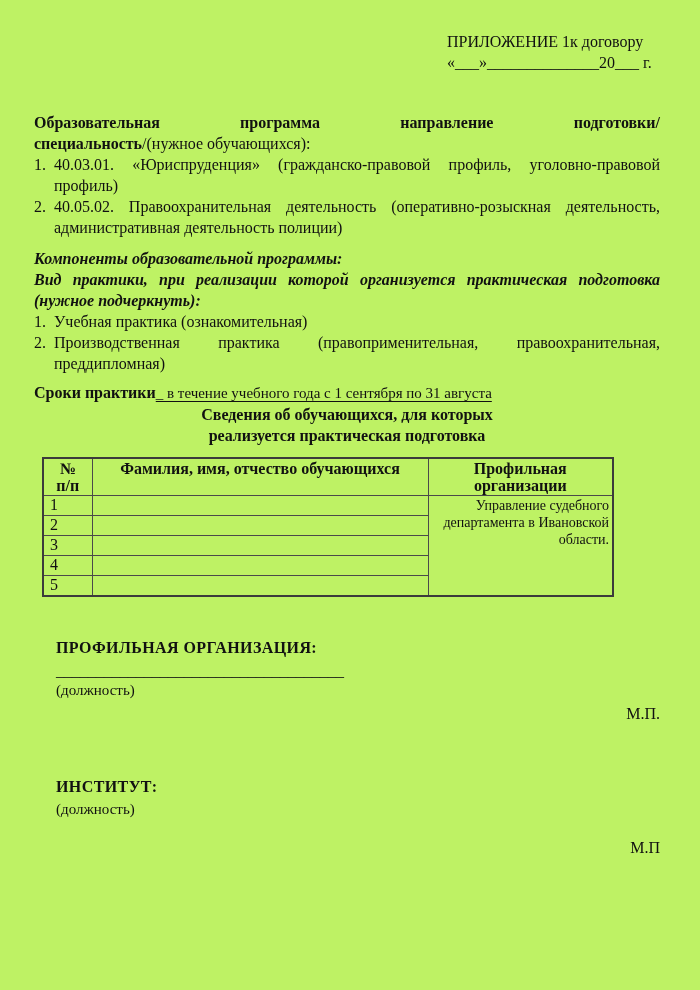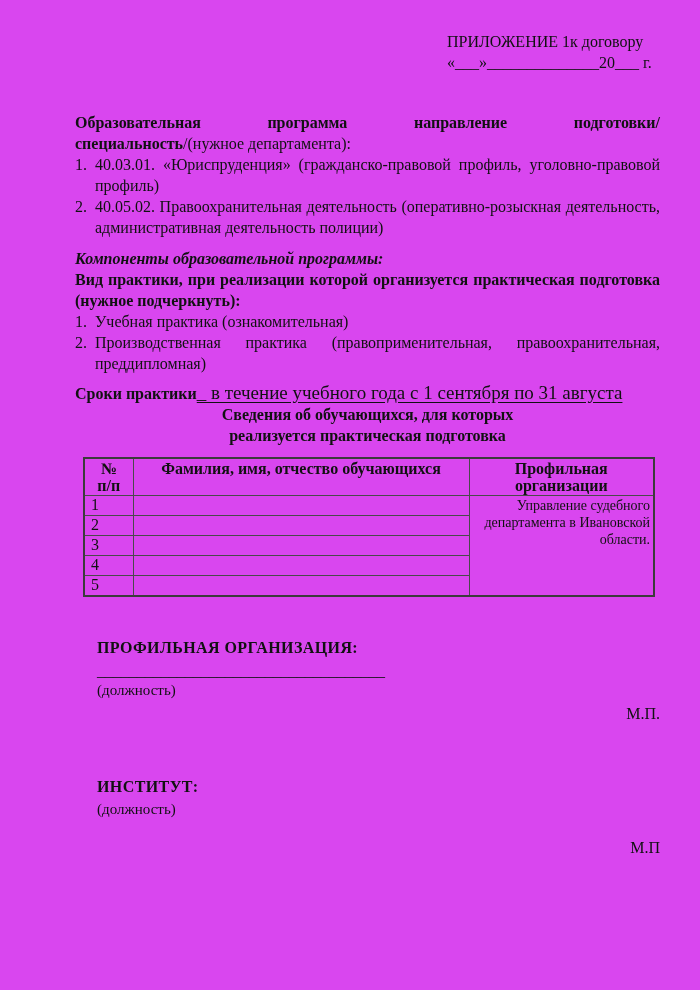--- a/index.html
+++ b/index.html
@@ -1,48 +1,48 @@
 <!DOCTYPE html>
 <html><head>
 <meta charset="utf-8">
 <title>Приложение 1 к договору</title>
 <style>
   html, body { margin: 0; padding: 0; background: #ffffff; }
   .page {
     position: relative;
     width: 700px;
     height: 990px;
-    background: #d946ef;
+    background: #bef264;
     color: #111111;
     font-family: "Liberation Serif", "DejaVu Serif", serif;
     font-size: 16px;
     line-height: 21px;
     overflow: hidden;
   }
   .bold { font-weight: bold; }
 
   
   .appendix { position: absolute; left: 447px; top: 31px; white-space: nowrap; }
   .apx-num { padding-left: 14px; }
 
   
   .content {
     position: absolute; left: 0; top: 0;
     width: 700px; box-sizing: border-box;
-    padding: 112px 40px 0 75px;
+    padding: 112px 40px 0 34px;
   }
   .force-justify { text-align: justify; text-align-last: justify; }
-  .jp { text-align: justify; }
+  .jp { text-align: justify; font-style: italic; }
 
   .li { text-align: justify; padding-left: 20px; }
   .li-num { display: inline-block; width: 20px; margin-left: -20px; }
 
   .comp-title { margin-top: 10px; font-style: italic; }
   .terms { margin-top: 8px; }
-  .terms-value { font-size: 19px; text-decoration: underline; text-underline-offset: 3px; }
+  .terms-value { font-size: 15px; text-decoration: underline; text-underline-offset: 3px; }
 
   .students-heading { font-weight: bold; text-align: center; }
 
   .students-table {
     border-collapse: collapse; table-layout: fixed;
     width: 570px; margin: 11px 0 0 8px;
     border: 2px solid #3b3b3b;
   }
   .students-table col.c1 { width: 49px; }
   .students-table col.c2 { width: 336px; }
@@ -79,21 +79,21 @@
 <div class="page">
 
   <div class="appendix">
     <div class="apx-line">ПРИЛОЖЕНИЕ 1к договору</div>
     <div class="apx-line">«___»______________20___ г.</div>
   </div>
 
   <div class="content">
 
     <div class="bold force-justify">Образовательная программа направление подготовки/</div>
-    <div><span class="bold">специальность</span><span>/(нужное департамента):</span></div>
+    <div><span class="bold">специальность</span><span>/(нужное обучающихся):</span></div>
 
     <div class="li"><span class="li-num">1.</span><span>40.03.01. «Юриспруденция» (гражданско-правовой профиль, уголовно-правовой профиль)</span></div>
     <div class="li"><span class="li-num">2.</span><span>40.05.02. Правоохранительная деятельность (оперативно-розыскная деятельность, административная деятельность полиции)</span></div>
 
     <div class="bold comp-title">Компоненты образовательной программы:</div>
     <div class="bold jp">Вид практики, при реализации которой организуется практическая подготовка (нужное подчеркнуть):</div>
 
     <div class="li"><span class="li-num">1.</span><span>Учебная практика (ознакомительная)</span></div>
     <div class="li"><span class="li-num">2.</span><span>Производственная практика (правоприменительная, правоохранительная, преддипломная)</span></div>
 

